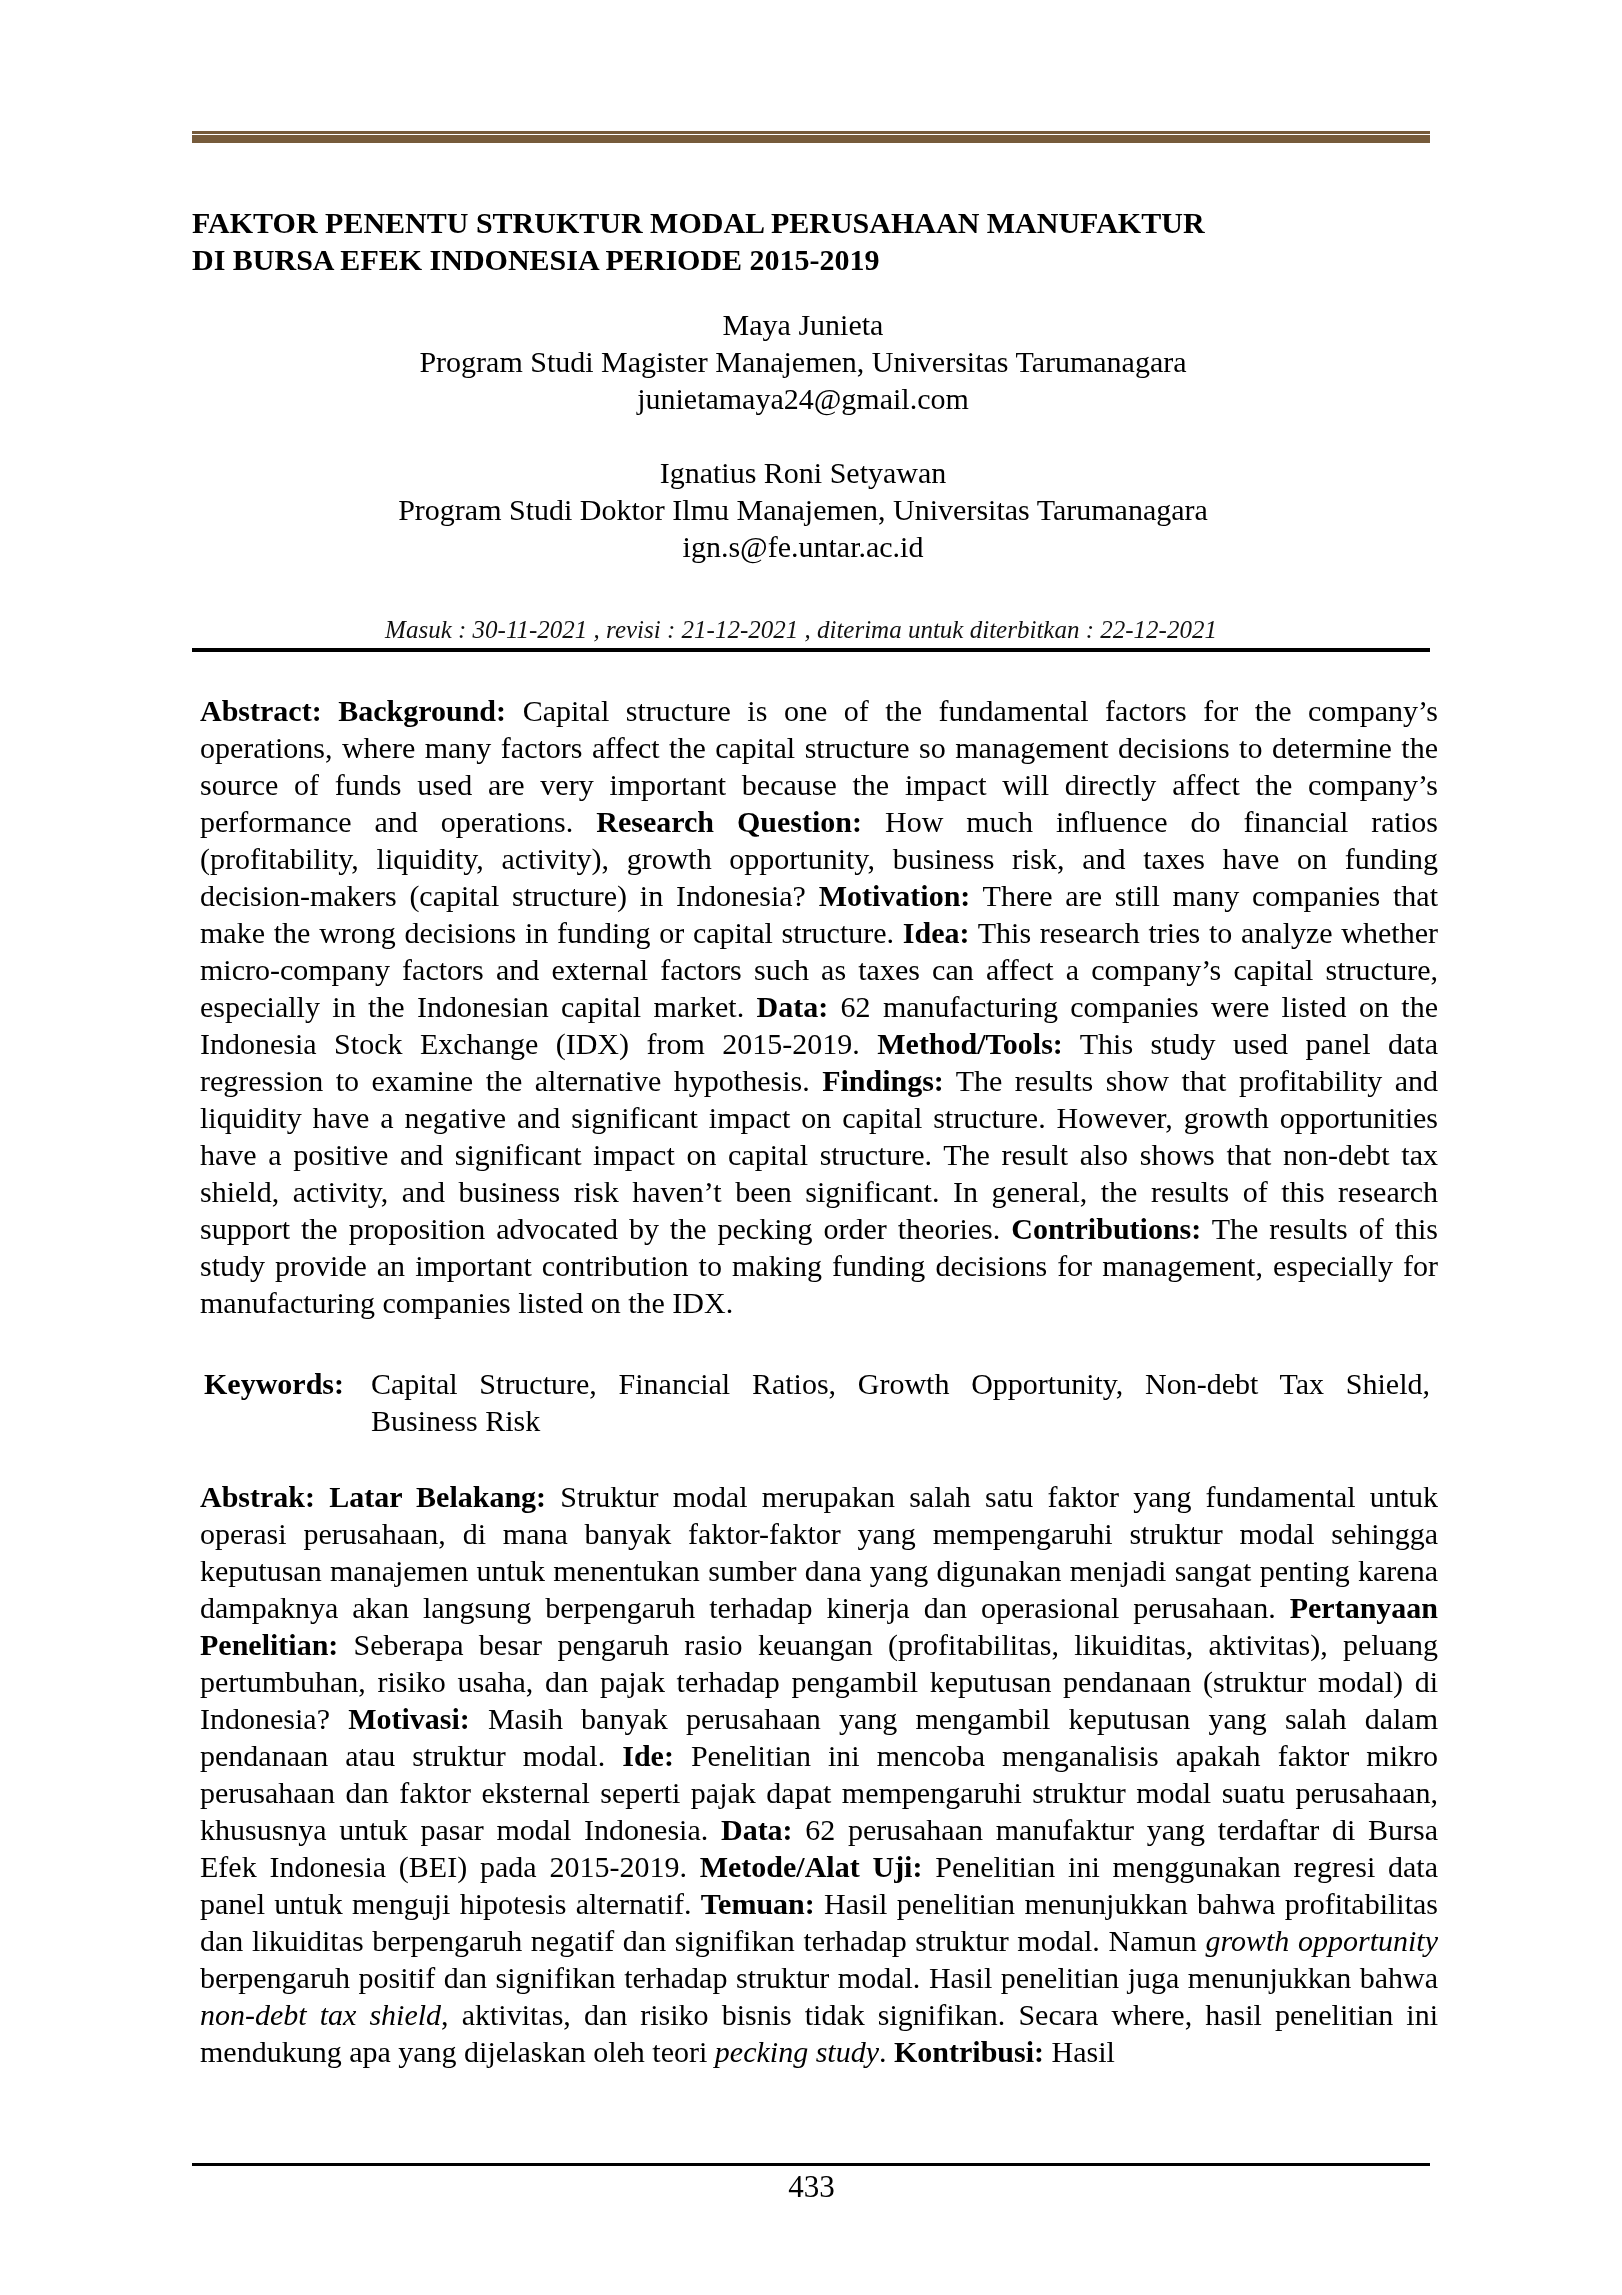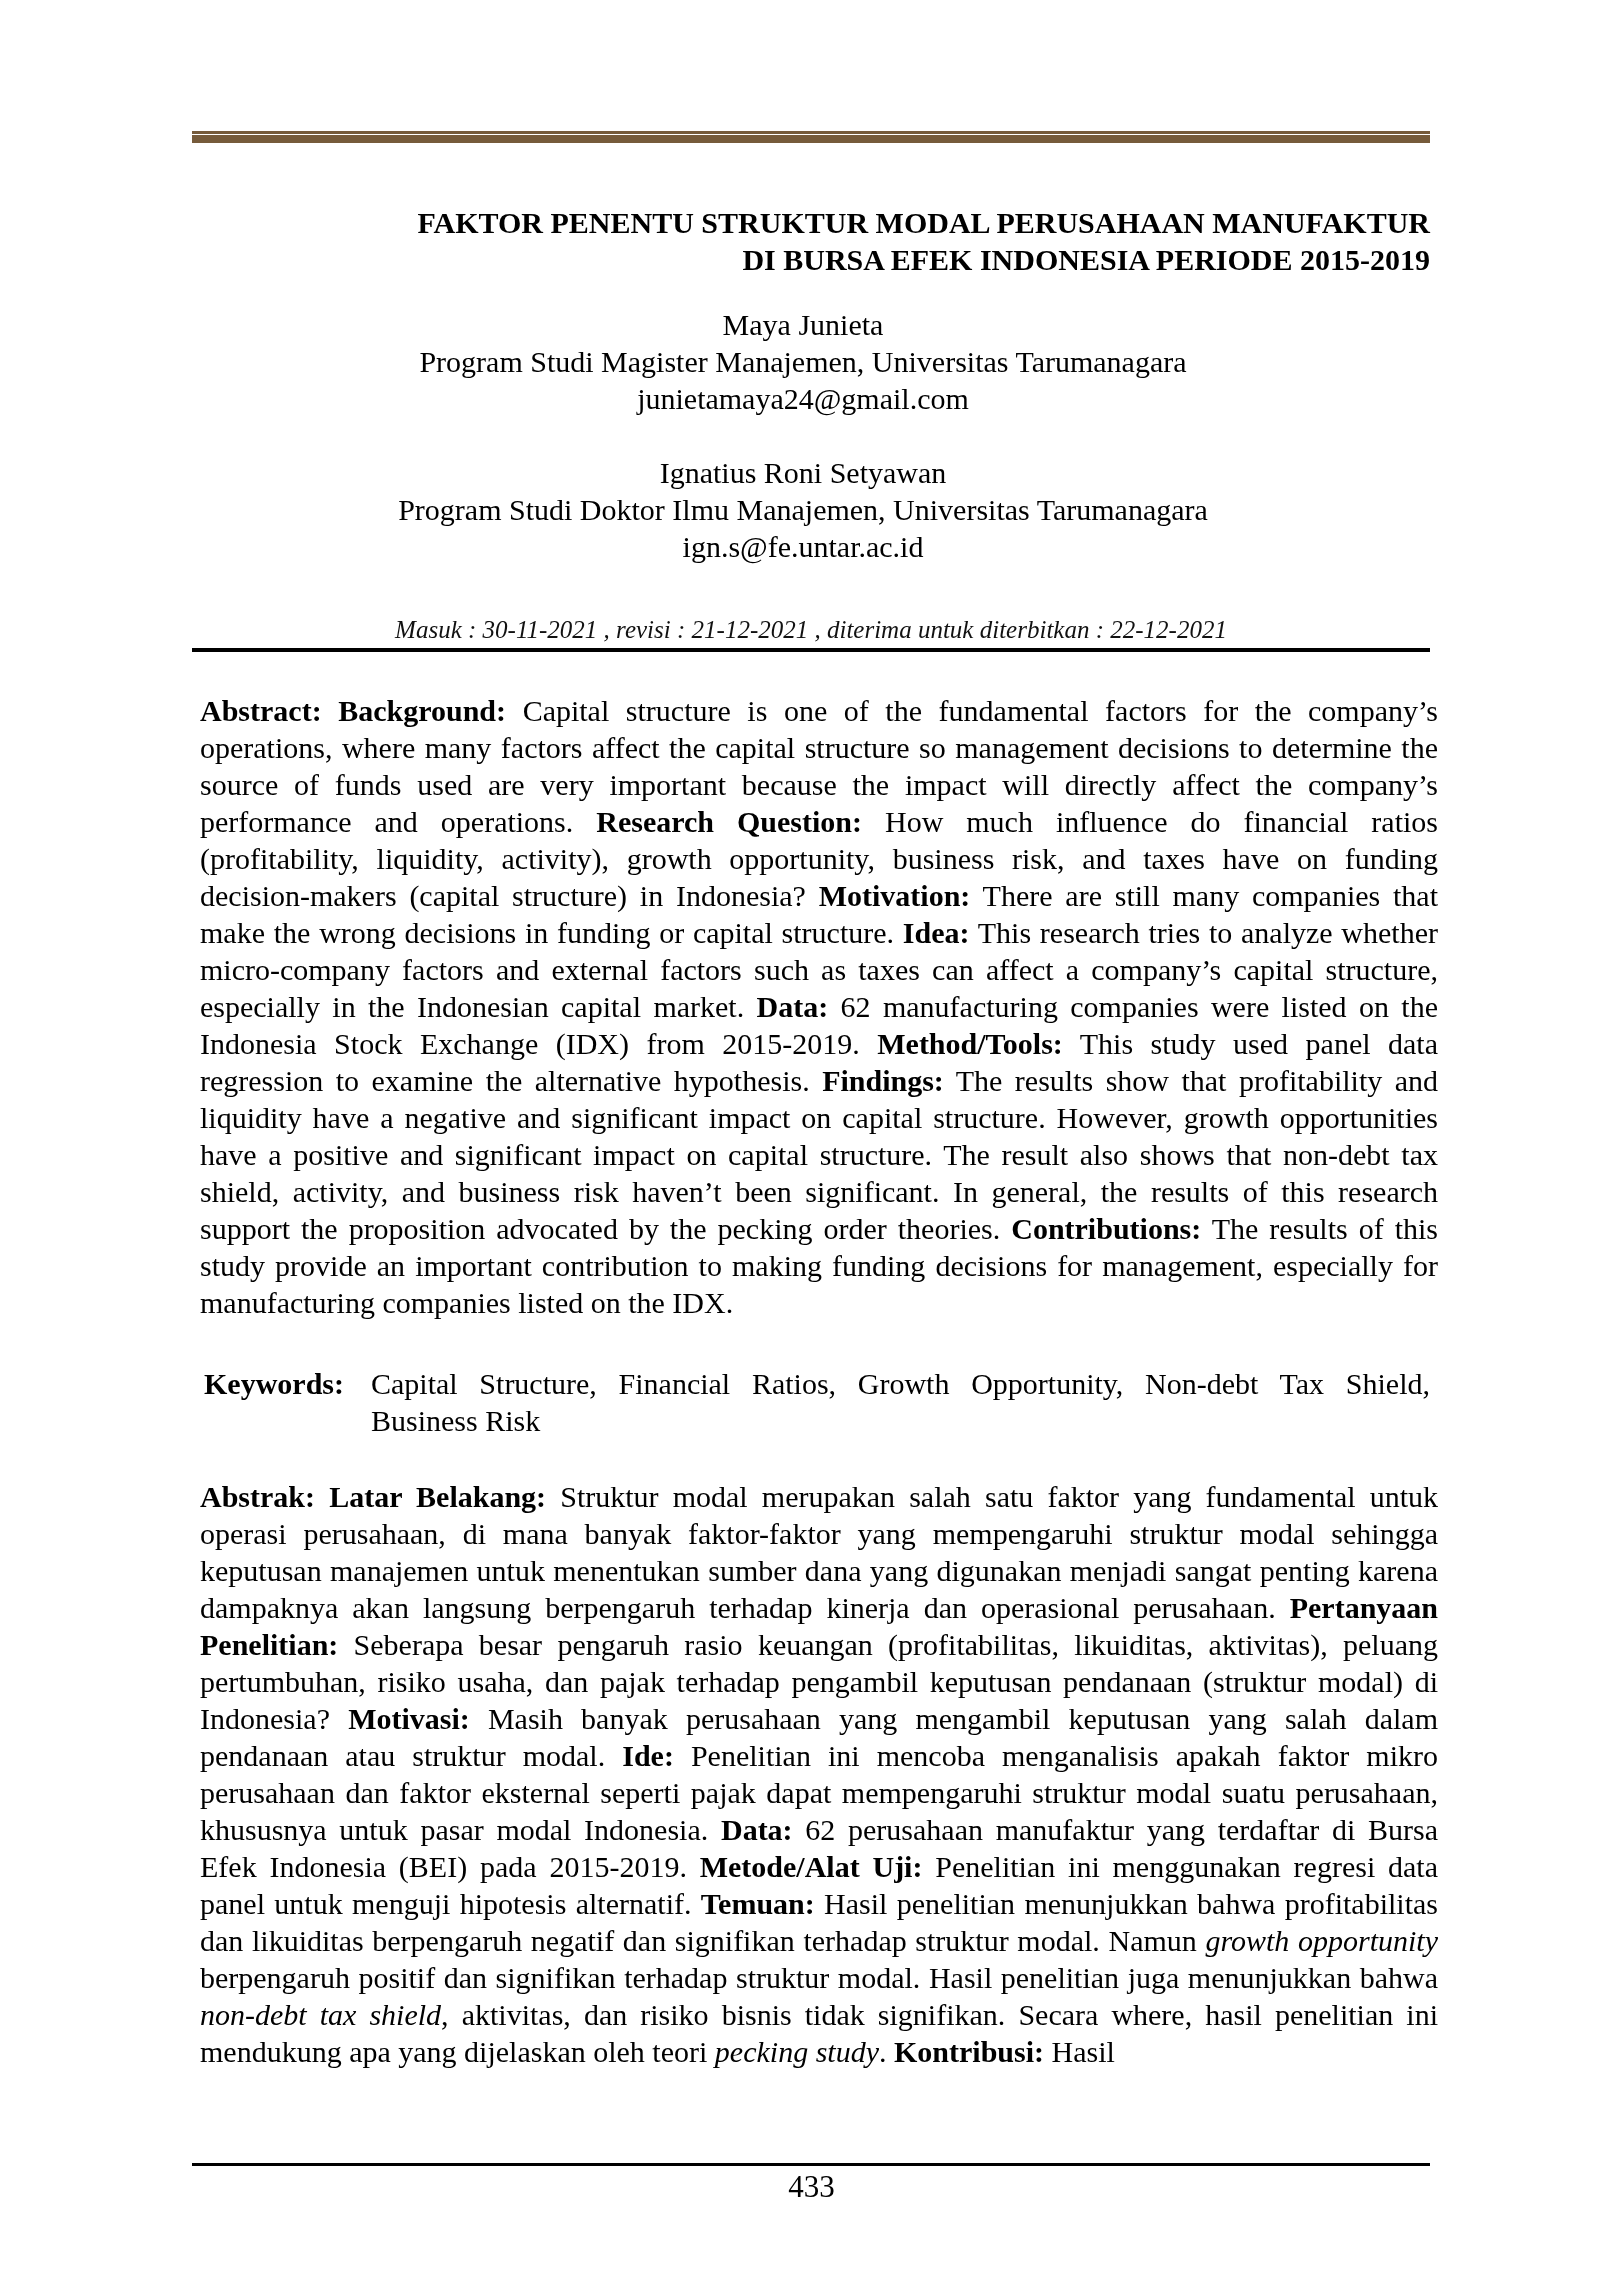--- a/index.html
+++ b/index.html
@@ -5,29 +5,29 @@
   html, body { margin: 0; padding: 0; background: #ffffff; }
   body { width: 1623px; height: 2295px; position: relative; overflow: hidden;
          font-family: "Liberation Serif", "DejaVu Serif", serif; color: #000; }
   .page { position: absolute; left: 0; top: 0; width: 1623px; height: 2295px; }
 
   
   .rule-top-thin  { position: absolute; left: 192px; width: 1238px; top: 131px; height: 2.6px;  background: #765b3b; }
   .rule-top-thick { position: absolute; left: 192px; width: 1238px; top: 135px; height: 7.9px; background: #765b3b; }
 
   .title { position: absolute; left: 192px; width: 1238px; top: 204px;
-           text-align: right; font-weight: bold; font-size: 30px; line-height: 37px; }
+           text-align: left; font-weight: bold; font-size: 30px; line-height: 37px; }
   .title div { white-space: nowrap; }
 
   .authors { position: absolute; left: 184px; width: 1238px; top: 306px;
              text-align: center; font-size: 30px; line-height: 37px; }
   .authors .author-block { margin: 0; }
   .authors .author-block + .author-block { margin-top: 37px; }
 
-  .dates { position: absolute; left: 192px; width: 1238px; top: 614px;
+  .dates { position: absolute; left: 182px; width: 1238px; top: 614px;
            text-align: center; font-style: italic; font-size: 25px; line-height: 31px; color: #111; }
 
   .rule-mid { position: absolute; left: 192px; width: 1238px; top: 648px; height: 3.9px; background: #000; }
 
   .abstract { position: absolute; left: 200px; width: 1238px; font-size: 30px; line-height: 37px;
               text-align: justify; text-align-last: left; }
   .abstract-en { top: 692px; }
   .abstract-id { top: 1478px; }
   .abstract b { font-weight: bold; }
   .abstract i { font-style: italic; }

